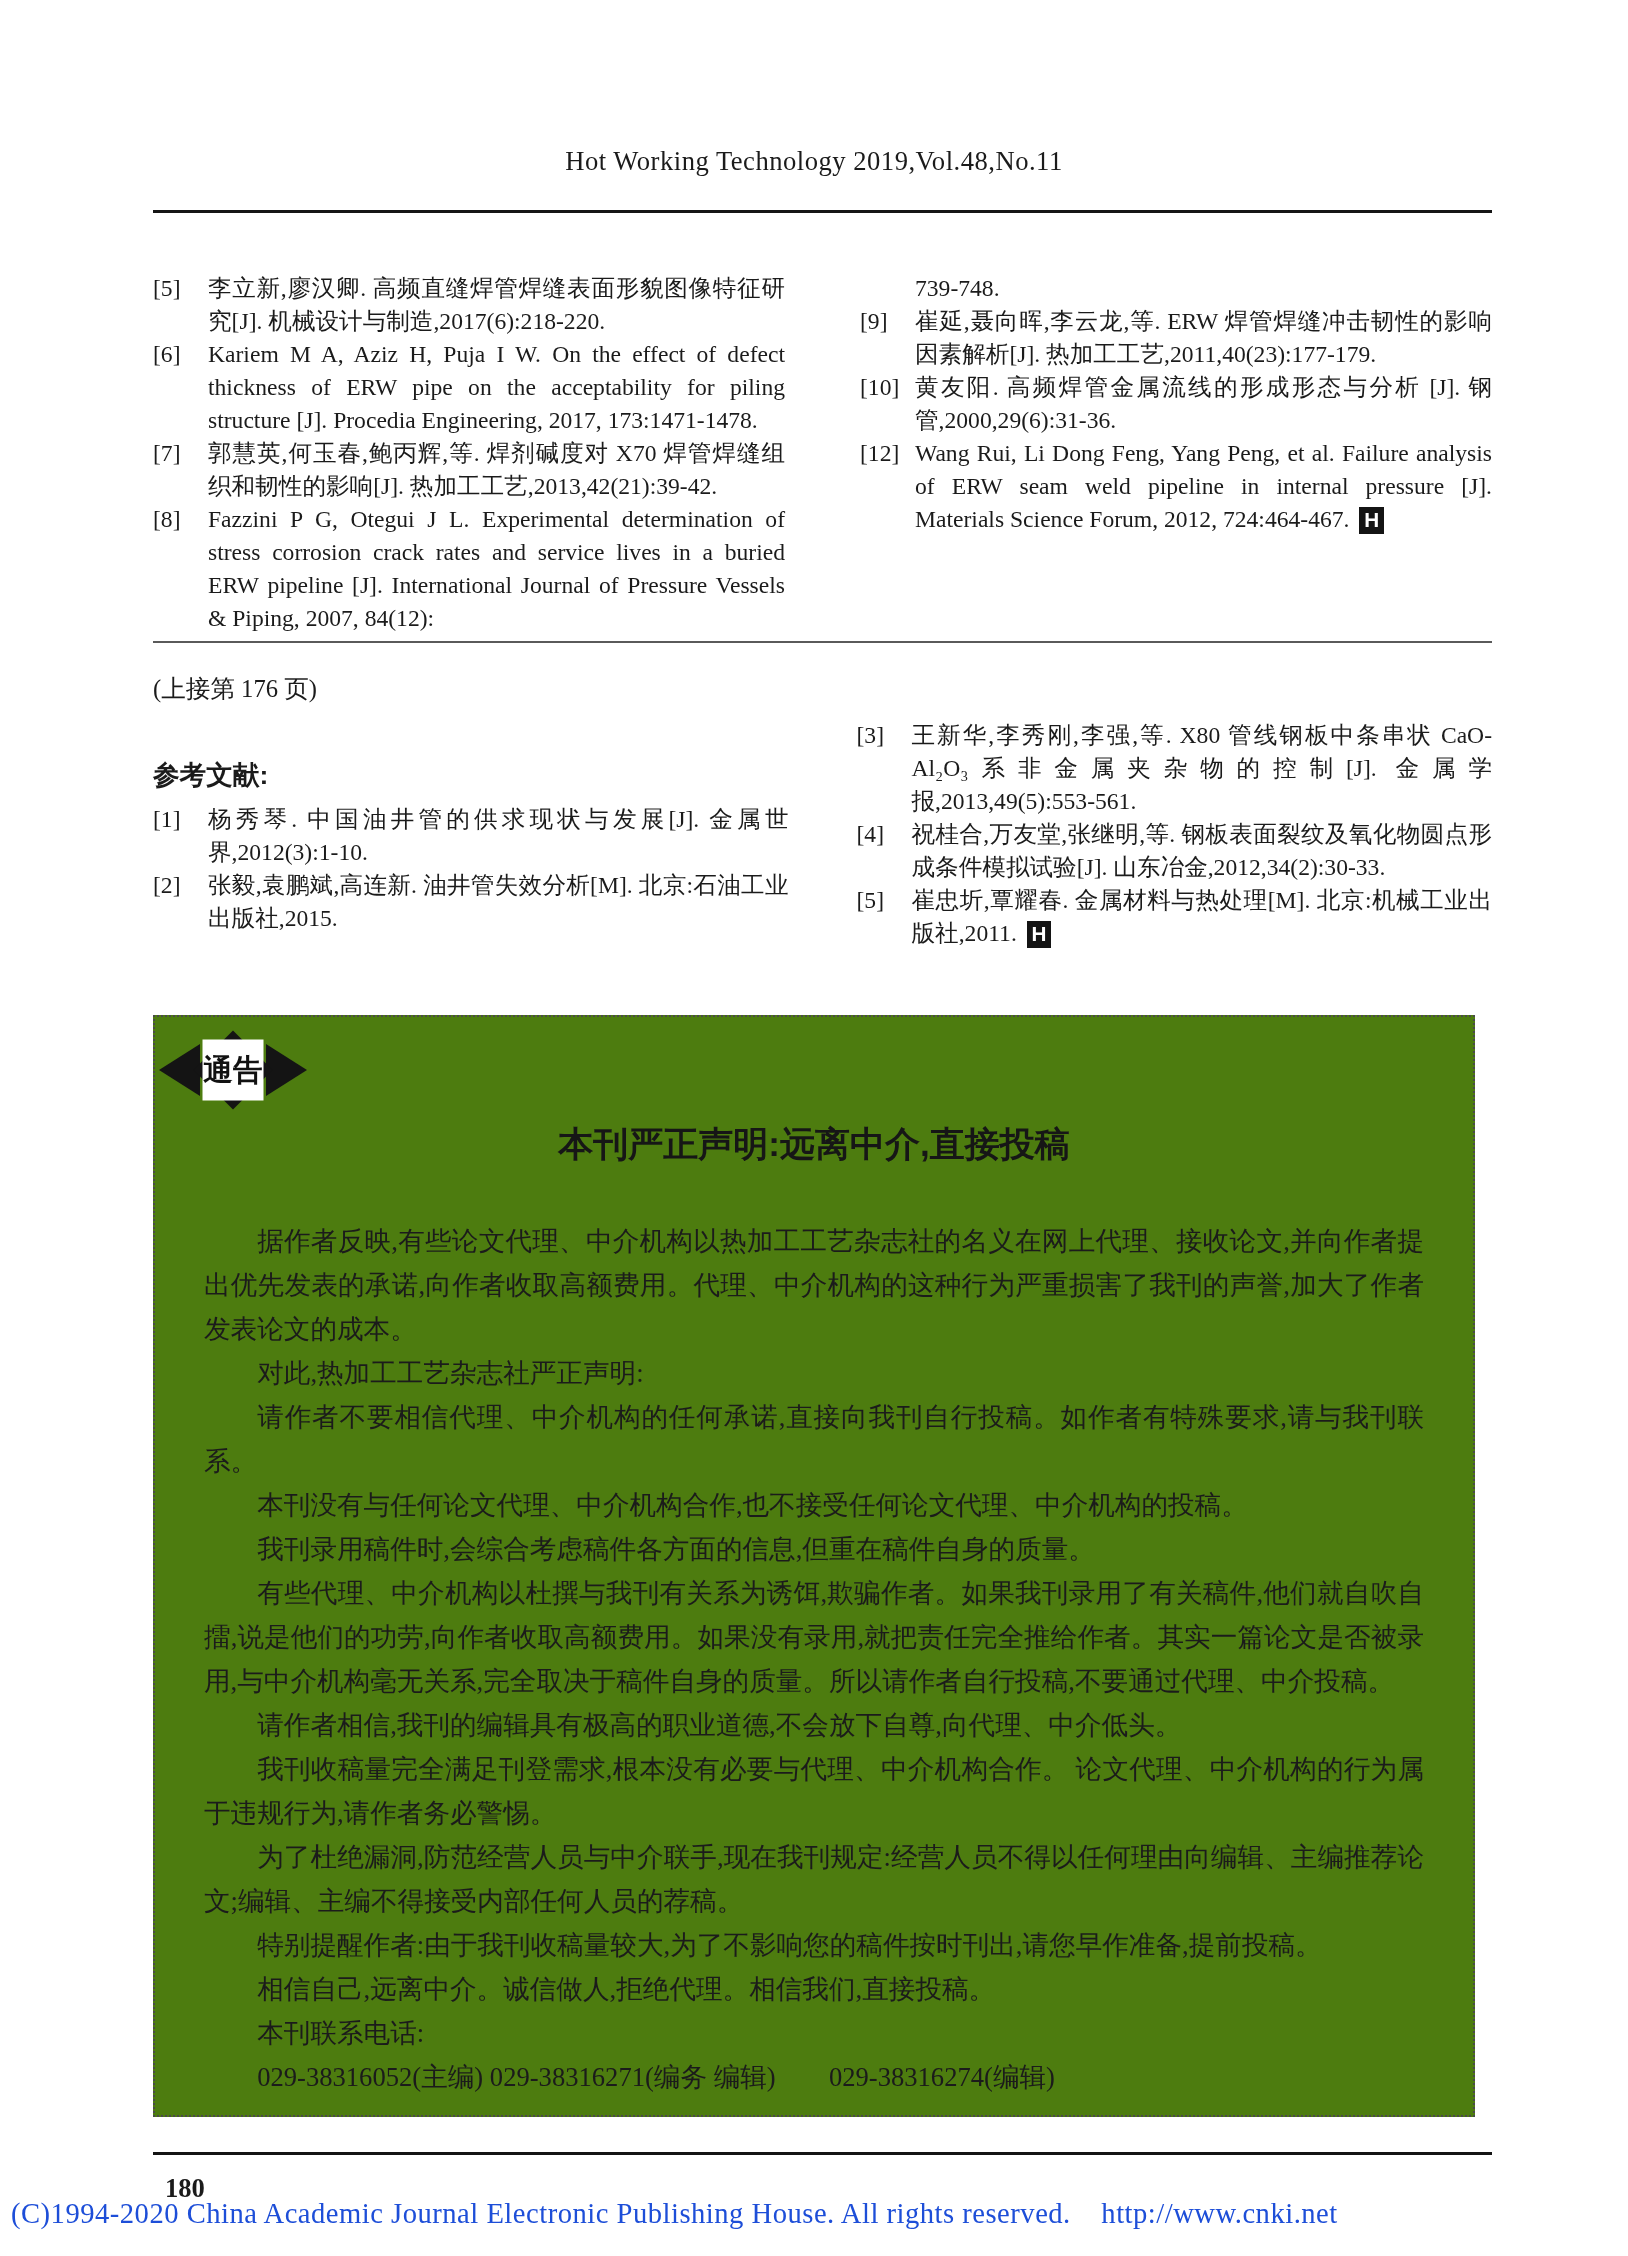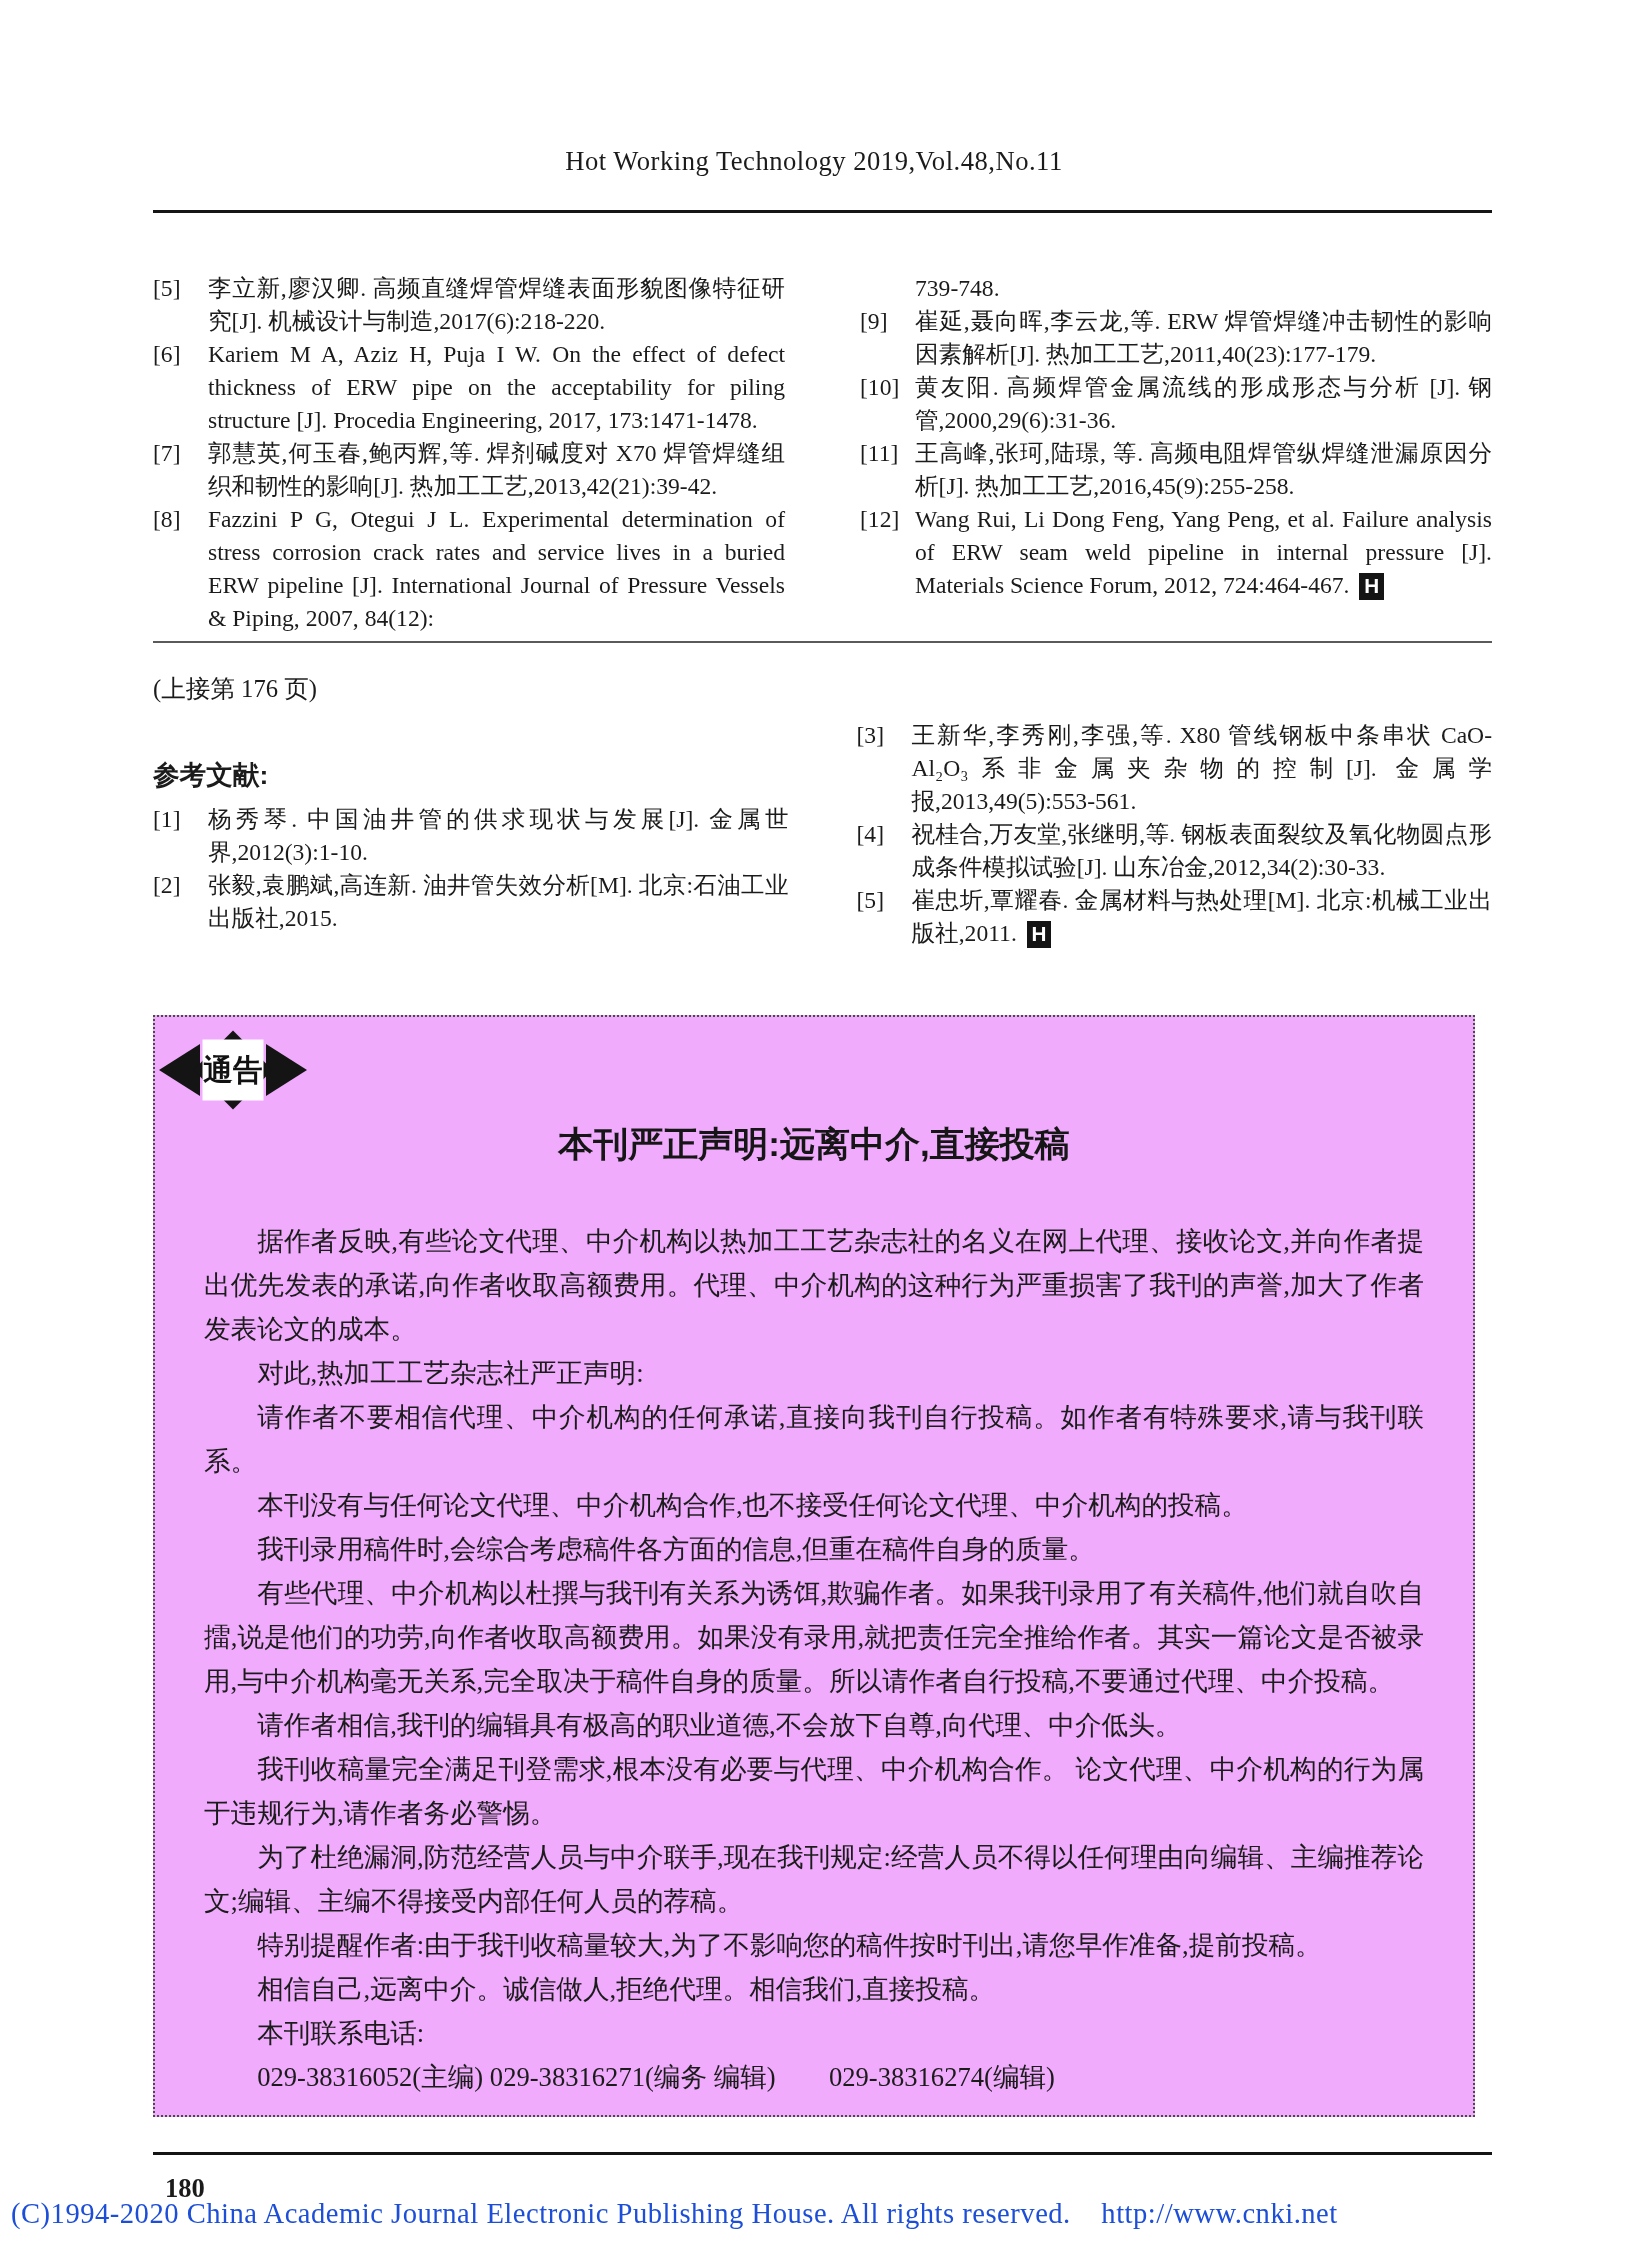--- a/index.html
+++ b/index.html
@@ -24,21 +24,21 @@
   .section2 { margin:29.6px 136px 0 153px; display:flex; gap:68px; }
   .section2 .col { flex:1; min-width:0; }
   .cont-note { font-size:24.6px; line-height:33px; margin-bottom:55px; }
   .refs-heading {
     font-family:"Liberation Sans","DejaVu Sans",sans-serif; font-weight:bold;
     font-size:26.6px; line-height:30.5px; margin-bottom:12px;
   }
   .col-pad { padding-top:47px; }
   .notice-box {
     position:relative; margin:65px 0 0 153px; width:1322px;
-    border:2px dotted #4a4a4a; padding:0 49px 15.8px 49px; background:#f0abfc;
+    border:2px dotted #4a4a4a; padding:0 49px 15.8px 49px; background:#4d7c0f;
   }
   .badge { position:absolute; top:11.8px; left:3.9px; width:148px; height:81px; }
   .badge .tri { position:absolute; top:50%; width:0; height:0;
     border-top:26.6px solid transparent; border-bottom:26.6px solid transparent; transform:translateY(-50%); }
   .badge .tri-left  { left:0;  border-right:41px solid #141414; }
   .badge .tri-right { right:0; border-left:41px solid #141414; }
   .badge .diamond { position:absolute; left:50%; top:50%; width:56px; height:56px;
     background:#141414; transform:translate(-50%,-50%) rotate(45deg); }
   .badge .label { position:absolute; left:50%; top:50%; transform:translate(-50%,-50%);
     width:61px; height:61px; background:#ffffff; display:flex; align-items:center; justify-content:center;
@@ -89,24 +89,20 @@
           <span class="ref-num"></span>
           <span class="ref-text">739-748.</span>
         </div>
         <div class="ref">
           <span class="ref-num">[9]</span>
           <span class="ref-text">崔延,聂向晖,李云龙,等. ERW 焊管焊缝冲击韧性的影响因素解析[J]. 热加工工艺,2011,40(23):177-179.</span>
         </div>
         <div class="ref">
           <span class="ref-num">[10]</span>
           <span class="ref-text">黄友阳. 高频焊管金属流线的形成形态与分析 [J]. 钢管,2000,29(6):31-36.</span>
-        </div>
-        <div class="ref">
-          <span class="ref-num">[11]</span>
-          <span class="ref-text">王高峰,张珂,陆璟, 等. 高频电阻焊管纵焊缝泄漏原因分析[J]. 热加工工艺,2016,45(9):255-258.</span>
         </div>
         <div class="ref">
           <span class="ref-num">[12]</span>
           <span class="ref-text">Wang Rui, Li Dong Feng, Yang Peng, et al.  Failure analysis of ERW seam weld pipeline in internal pressure [J]. Materials Science Forum, 2012, 724:464-467.<span class="endmark">H</span></span>
         </div>
       </div>
   </div>
 
   <div class="rule-mid"></div>
 

